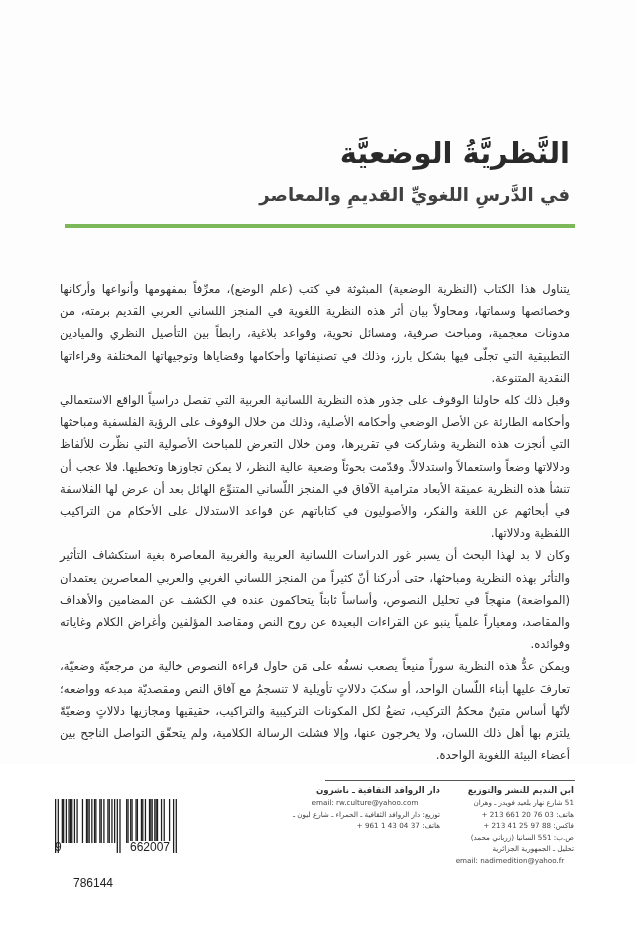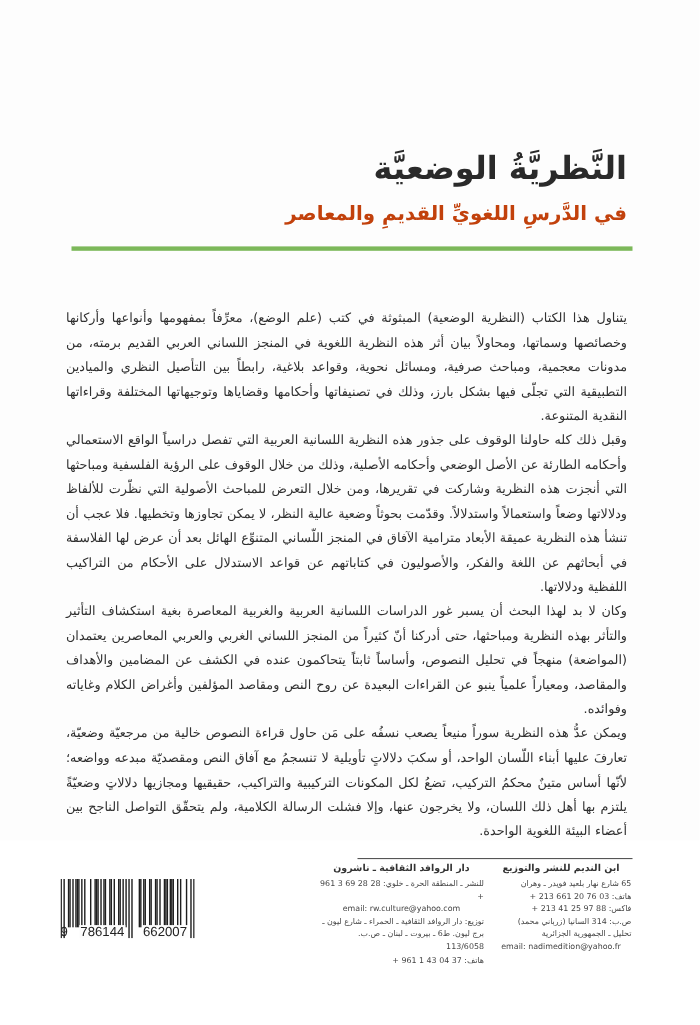--- a/index.html
+++ b/index.html
@@ -35,21 +35,21 @@
       margin: 0;
     }
     .subtitle {
       position: absolute;
       right: 66px;
       top: 184px;
       direction: rtl;
       font-family: "DejaVu Sans", sans-serif;
       font-weight: bold;
       font-size: 18px;
-      color: #c2410c;
+      color: #404040;
       white-space: nowrap;
       margin: 0;
     }
     .green-rule {
       position: absolute;
       left: 65px;
       top: 224px;
       width: 510px;
       height: 4px;
       background: #7cb85a;
@@ -89,21 +89,20 @@
       font-family: "DejaVu Sans", sans-serif;
       font-size: 7.2px;
       line-height: 11.6px;
       color: #444;
     }
     .pub-block .pub-name {
       font-weight: bold;
       font-size: 8.6px;
       color: #333;
       line-height: 13px;
-      text-align: center;
     }
     .pub-nadim { right: 62px; width: 128px; }
     .pub-rawafed { right: 196px; width: 150px; }
     .pub-block .ltr { direction: ltr; unicode-bidi: embed; display: block; text-align: center; }
     .barcode {
       position: absolute;
       left: 55px;
       top: 799px;
       width: 122px;
       height: 54px;
@@ -112,21 +111,21 @@
       position: absolute;
       top: 841px;
       font-family: "Liberation Sans", sans-serif;
       font-size: 12px;
       color: #222;
       background: #fdfdfd;
       line-height: 12px;
       padding: 0 1px;
     }
     .bd-first { left: 54px; background: transparent; }
-    .bd-left { left: 72px; }
+    .bd-left { left: 72px; margin-top: 36px; }
     .bd-right { left: 129px; text-align: right; }
   </style>
 </head>
 <body>
 
 <div class="page">
 
   <h1 class="title">النَّظريَّةُ الوضعيَّة</h1>
   <h2 class="subtitle">في الدَّرسِ اللغويِّ القديمِ والمعاصر</h2>
 
@@ -136,34 +135,32 @@
     <p>يتناول هذا الكتاب (النظرية الوضعية) المبثوثة في كتب (علم الوضع)، معرِّفاً بمفهومها وأنواعها وأركانها وخصائصها وسماتها، ومحاولاً بيان أثر هذه النظرية اللغوية في المنجز اللساني العربي القديم برمته، من مدونات معجمية، ومباحث صرفية، ومسائل نحوية، وقواعد بلاغية، رابطاً بين التأصيل النظري والميادين التطبيقية التي تجلّى فيها بشكل بارز، وذلك في تصنيفاتها وأحكامها وقضاياها وتوجيهاتها المختلفة وقراءاتها النقدية المتنوعة.</p>
     <p>وقبل ذلك كله حاولنا الوقوف على جذور هذه النظرية اللسانية العربية التي تفصل دراسياً الواقع الاستعمالي وأحكامه الطارئة عن الأصل الوضعي وأحكامه الأصلية، وذلك من خلال الوقوف على الرؤية الفلسفية ومباحثها التي أنجزت هذه النظرية وشاركت في تقريرها، ومن خلال التعرض للمباحث الأصولية التي نظّرت للألفاظ ودلالاتها وضعاً واستعمالاً واستدلالاً. وقدّمت بحوثاً وضعية عالية النظر، لا يمكن تجاوزها وتخطيها. فلا عجب أن تنشأ هذه النظرية عميقة الأبعاد مترامية الآفاق في المنجز اللّساني المتنوِّع الهائل بعد أن عرض لها الفلاسفة في أبحاثهم عن اللغة والفكر، والأصوليون في كتاباتهم عن قواعد الاستدلال على الأحكام من التراكيب اللفظية ودلالاتها.</p>
     <p>وكان لا بد لهذا البحث أن يسبر غور الدراسات اللسانية العربية والغربية المعاصرة بغية استكشاف التأثير والتأثر بهذه النظرية ومباحثها، حتى أدركنا أنّ كثيراً من المنجز اللساني الغربي والعربي المعاصرين يعتمدان (المواضعة) منهجاً في تحليل النصوص، وأساساً ثابتاً يتحاكمون عنده في الكشف عن المضامين والأهداف والمقاصد، ومعياراً علمياً ينبو عن القراءات البعيدة عن روح النص ومقاصد المؤلفين وأغراض الكلام وغاياته وفوائده.</p>
     <p>ويمكن عدُّ هذه النظرية سوراً منيعاً يصعب نسفُه على مَن حاول قراءة النصوص خالية من مرجعيّة وضعيّة، تعارفَ عليها أبناء اللّسان الواحد، أو سكبَ دلالاتٍ تأويلية لا تنسجمُ مع آفاق النص ومقصديّة مبدعه وواضعه؛ لأنّها أساس متينٌ محكمُ التركيب، تضعُ لكل المكونات التركيبية والتراكيب، حقيقيها ومجازيها دلالاتٍ وضعيّةً يلتزم بها أهل ذلك اللسان، ولا يخرجون عنها، وإلا فشلت الرسالة الكلامية، ولم يتحقّق التواصل الناجح بين أعضاء البيئة اللغوية الواحدة.</p>
   </div>
 
   <div class="footer-rule"></div>
 
   <div class="pub-block pub-nadim">
     <div class="pub-name">ابن النديم للنشر والتوزيع</div>
-    <div>65 شارع نهار بلعيد فويدر ـ وهران</div>
+    <div>51 شارع نهار بلعيد فويدر ـ وهران</div>
     <div>هاتف: 03 76 20 661 213 +</div>
     <div>فاكس: 88 97 25 41 213 +</div>
-    <div>ص.ب: 314 السانيا (زرباني محمد)</div>
+    <div>ص.ب: 551 السانيا (زرباني محمد)</div>
     <div>تحليل ـ الجمهورية الجزائرية</div>
     <div class="ltr">email: nadimedition@yahoo.fr</div>
   </div>
 
   <div class="pub-block pub-rawafed">
     <div class="pub-name">دار الروافد الثقافية ـ ناشرون</div>
-    <div>للنشر ـ المنطقة الحرة ـ خلوي: 28 28 69 3 961 +</div>
     <div class="ltr">email: rw.culture@yahoo.com</div>
     <div>توزيع: دار الروافد الثقافية ـ الحمراء ـ شارع ليون ـ</div>
-    <div>برج ليون. ط6 ـ بيروت ـ لبنان ـ ص.ب. 113/6058</div>
     <div>هاتف: 37 04 43 1 961 +</div>
   </div>
 
   <svg class="barcode" viewBox="0 0 122 54" preserveAspectRatio="none">
     <g id="barcode-bars" fill="#1e1e1e">
         <rect x="0.00" y="0" width="1.27" height="54"></rect>
         <rect x="2.68" y="0" width="1.27" height="54"></rect>
         <rect x="6.70" y="0" width="1.27" height="44"></rect>
         <rect x="8.04" y="0" width="1.27" height="44"></rect>
         <rect x="10.73" y="0" width="1.27" height="44"></rect>

